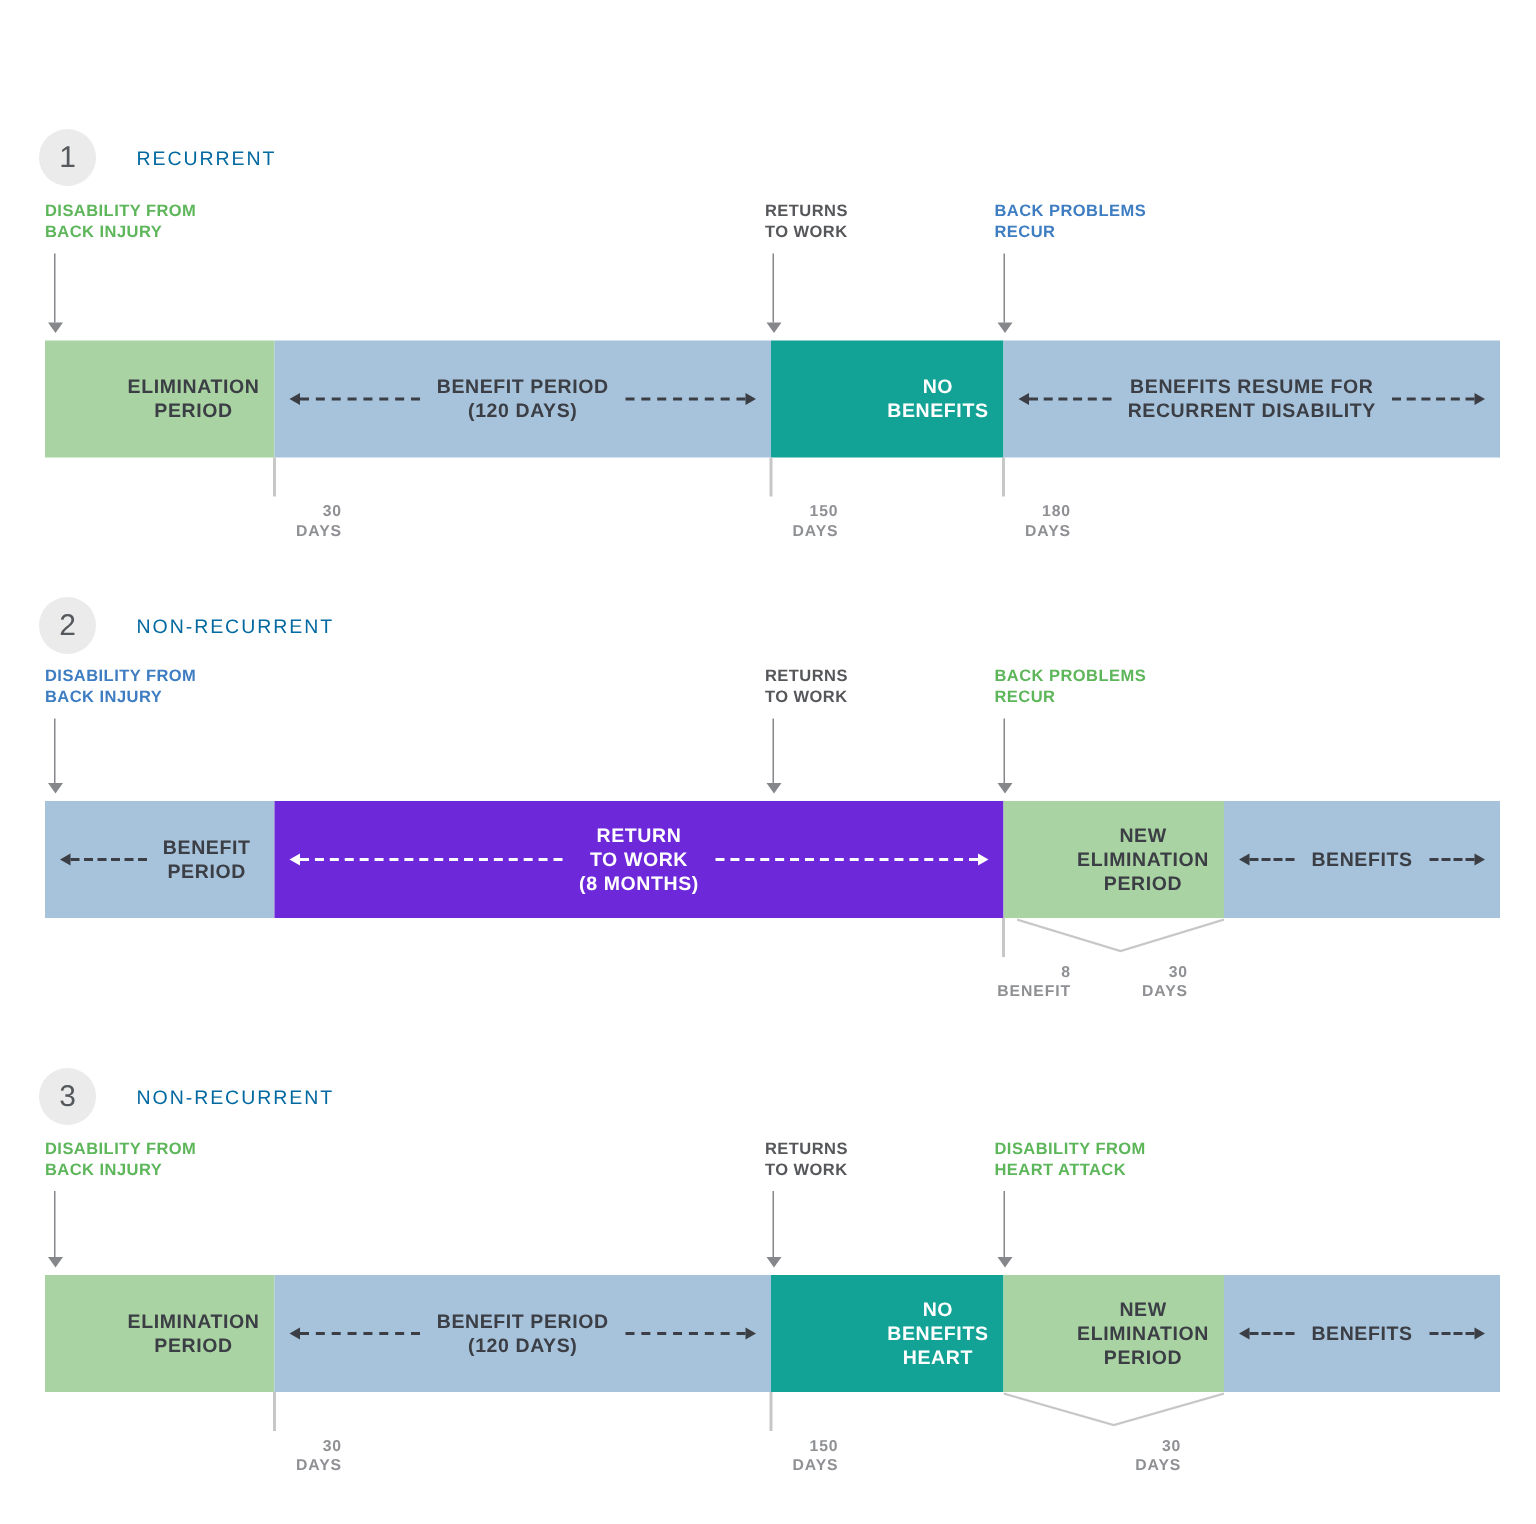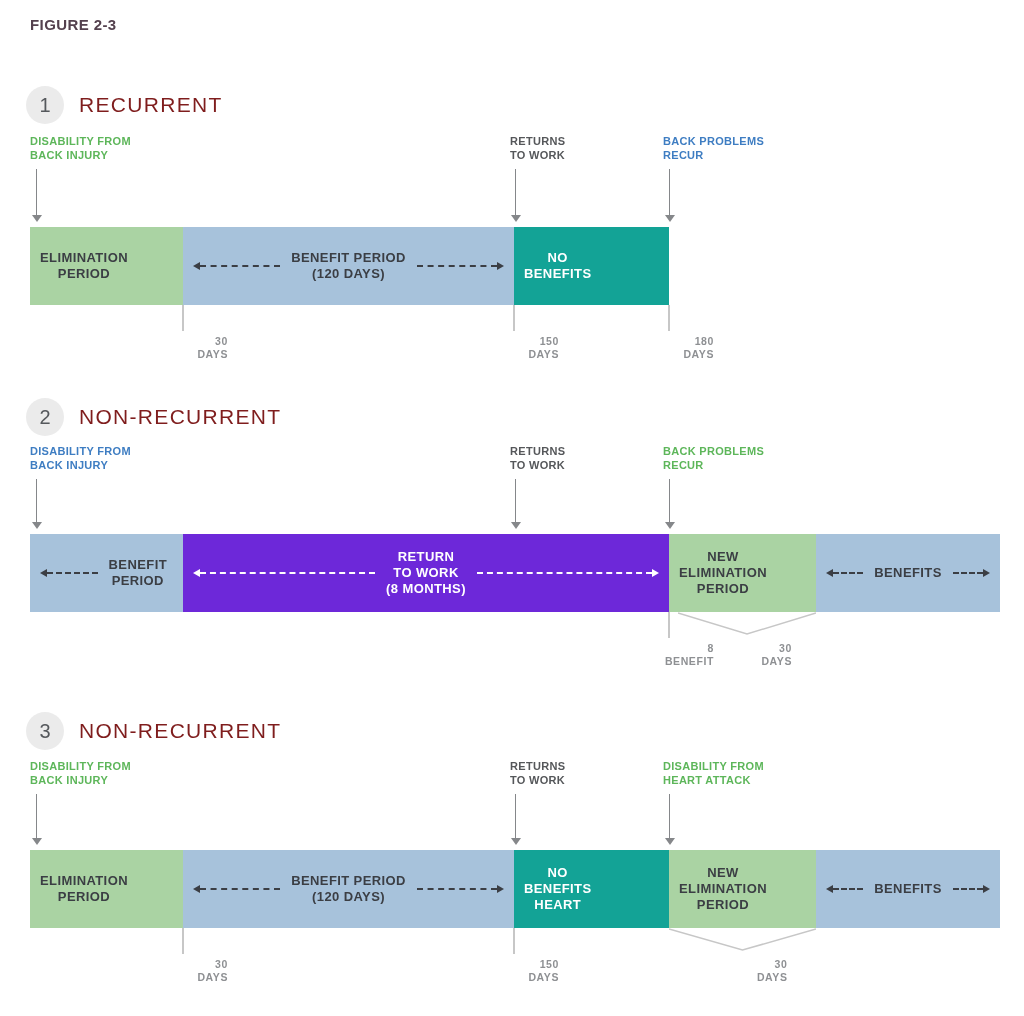--- a/index.html
+++ b/index.html
@@ -6,30 +6,30 @@
   #canvas{position:relative;width:1024px;height:1016px;background:#ffffff;
           font-family:"Liberation Sans",sans-serif;overflow:hidden;}
   .abs{position:absolute;}
 
   .fig-label{font-size:15px;font-weight:bold;letter-spacing:.4px;}
   .fig-title{font-size:15px;letter-spacing:.7px;margin-top:4px;}
 
   .sec-header{display:flex;align-items:center;gap:15px;}
   .badge{width:38px;height:38px;border-radius:50%;background:#ebebeb;color:#55585c;
          font-size:20px;display:flex;align-items:center;justify-content:center;}
-  .kind{font-size:21px;color:#7f1d1d;letter-spacing:1.3px;}
+  .kind{font-size:13px;color:#0369a1;letter-spacing:1.3px;margin-left:12px;}
 
   .ann{font-size:11px;font-weight:bold;line-height:13.5px;letter-spacing:.3px;}
 
   .varrow{display:flex;flex-direction:column;align-items:center;width:11px;}
   .varrow .vline{width:1.5px;flex:1;background:#85878a;}
   .varrow .vhead{width:0;height:0;border-left:5px solid transparent;
                  border-right:5px solid transparent;border-top:7px solid #85878a;}
 
-  .seg{display:flex;align-items:center;justify-content:flex-start;height:78px;
+  .seg{display:flex;align-items:center;justify-content:flex-end;height:78px;
        padding:0 10px;box-sizing:border-box;}
   .seg .lbl{text-align:center;font-weight:bold;font-size:13px;line-height:16px;
             letter-spacing:.4px;white-space:nowrap;}
   .text-dark{color:#3b3e44;}
   .text-white{color:#ffffff;}
 
   .harrow{display:flex;align-items:center;flex:1 1 0;min-width:16px;}
   .harrow.left{margin-right:11px;}
   .harrow.right{margin-left:11px;}
   .harrow .dash{flex:1;border-top:2px dashed currentColor;}
@@ -42,21 +42,20 @@
   .tick{width:1.5px;background:#c7c7c7;}
   .ticklbl{font-size:10.5px;font-weight:bold;color:#8e9093;letter-spacing:.6px;
            line-height:13px;text-align:right;}
   .bracket{overflow:visible;}
 </style>
 </head>
 <body>
 
 <div id="canvas">
   <div class="abs" style="left: 30px; top: 16px; color: rgb(84, 65, 78);">
-    <div class="fig-label">FIGURE 2-3</div>
   </div>
 <div class="abs sec-header" style="left: 26px; top: 86px;">
       <div class="badge">1</div>
       <div class="kind">RECURRENT</div>
     </div>
     <div class="abs ann" style="left: 30px; top: 135px; color: rgb(93, 182, 90);">
       <div>DISABILITY FROM</div>
       <div>BACK INJURY</div>
     </div>
     <div class="abs varrow" style="left: 31px; top: 169px; height: 53px;">
@@ -97,20 +96,34 @@
       <span class="harrow right">
         <span class="dash"></span>
         <span class="tri-r"></span>
       </span>
     </div>
     <div class="abs seg text-white" style="left: 514px; top: 227px; width: 155px; background: rgb(19, 163, 150);">
       <div class="lbl">
         <div>NO</div>
         <div>BENEFITS</div>
       </div>
+    </div>
+    <div class="abs seg text-dark" style="left: 669px; top: 227px; width: 331px; background: rgb(167, 194, 219);">
+      <span class="harrow left">
+        <span class="tri-l"></span>
+        <span class="dash"></span>
+      </span>
+      <div class="lbl">
+        <div>BENEFITS RESUME FOR</div>
+        <div>RECURRENT DISABILITY</div>
+      </div>
+      <span class="harrow right">
+        <span class="dash"></span>
+        <span class="tri-r"></span>
+      </span>
     </div>
     <div class="abs tick" style="left: 182px; top: 305px; height: 26px;"></div>
     <div class="abs ticklbl" style="left: 138px; top: 335px; width: 90px;">
       <div>30</div>
       <div>DAYS</div>
     </div>
     <div class="abs tick" style="left: 513px; top: 305px; height: 26px;"></div>
     <div class="abs ticklbl" style="left: 469px; top: 335px; width: 90px;">
       <div>150</div>
       <div>DAYS</div>

